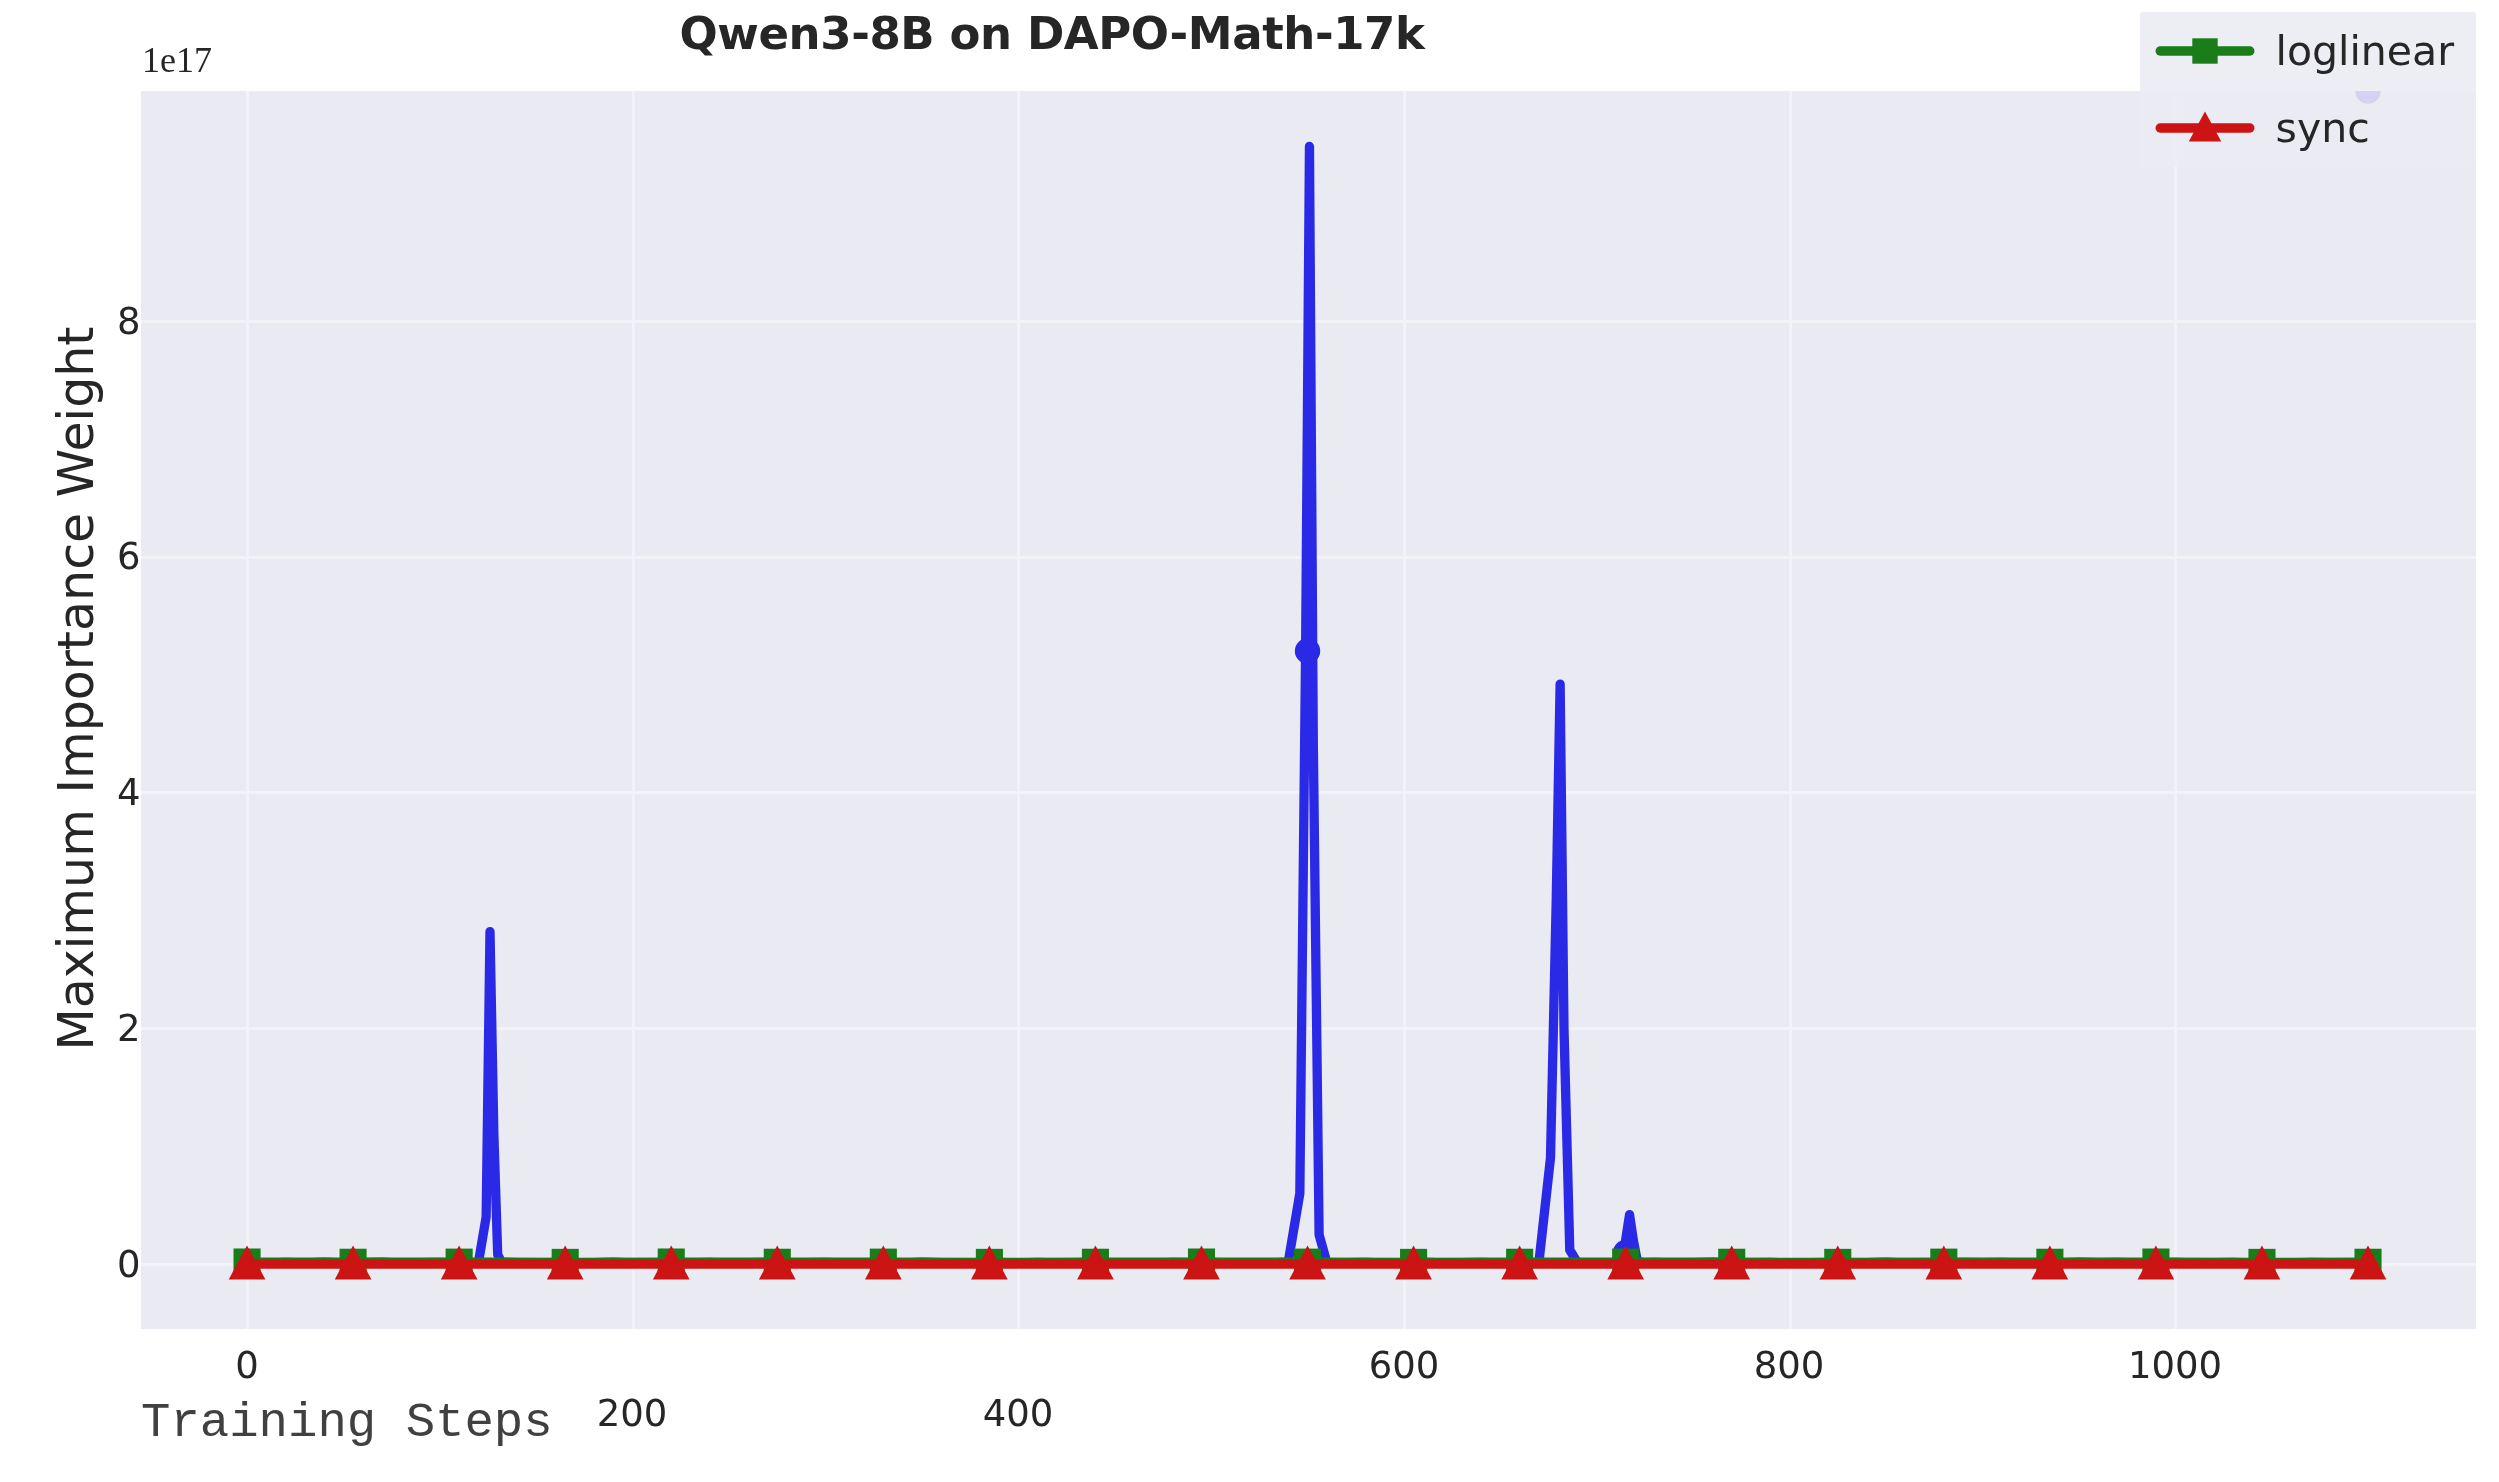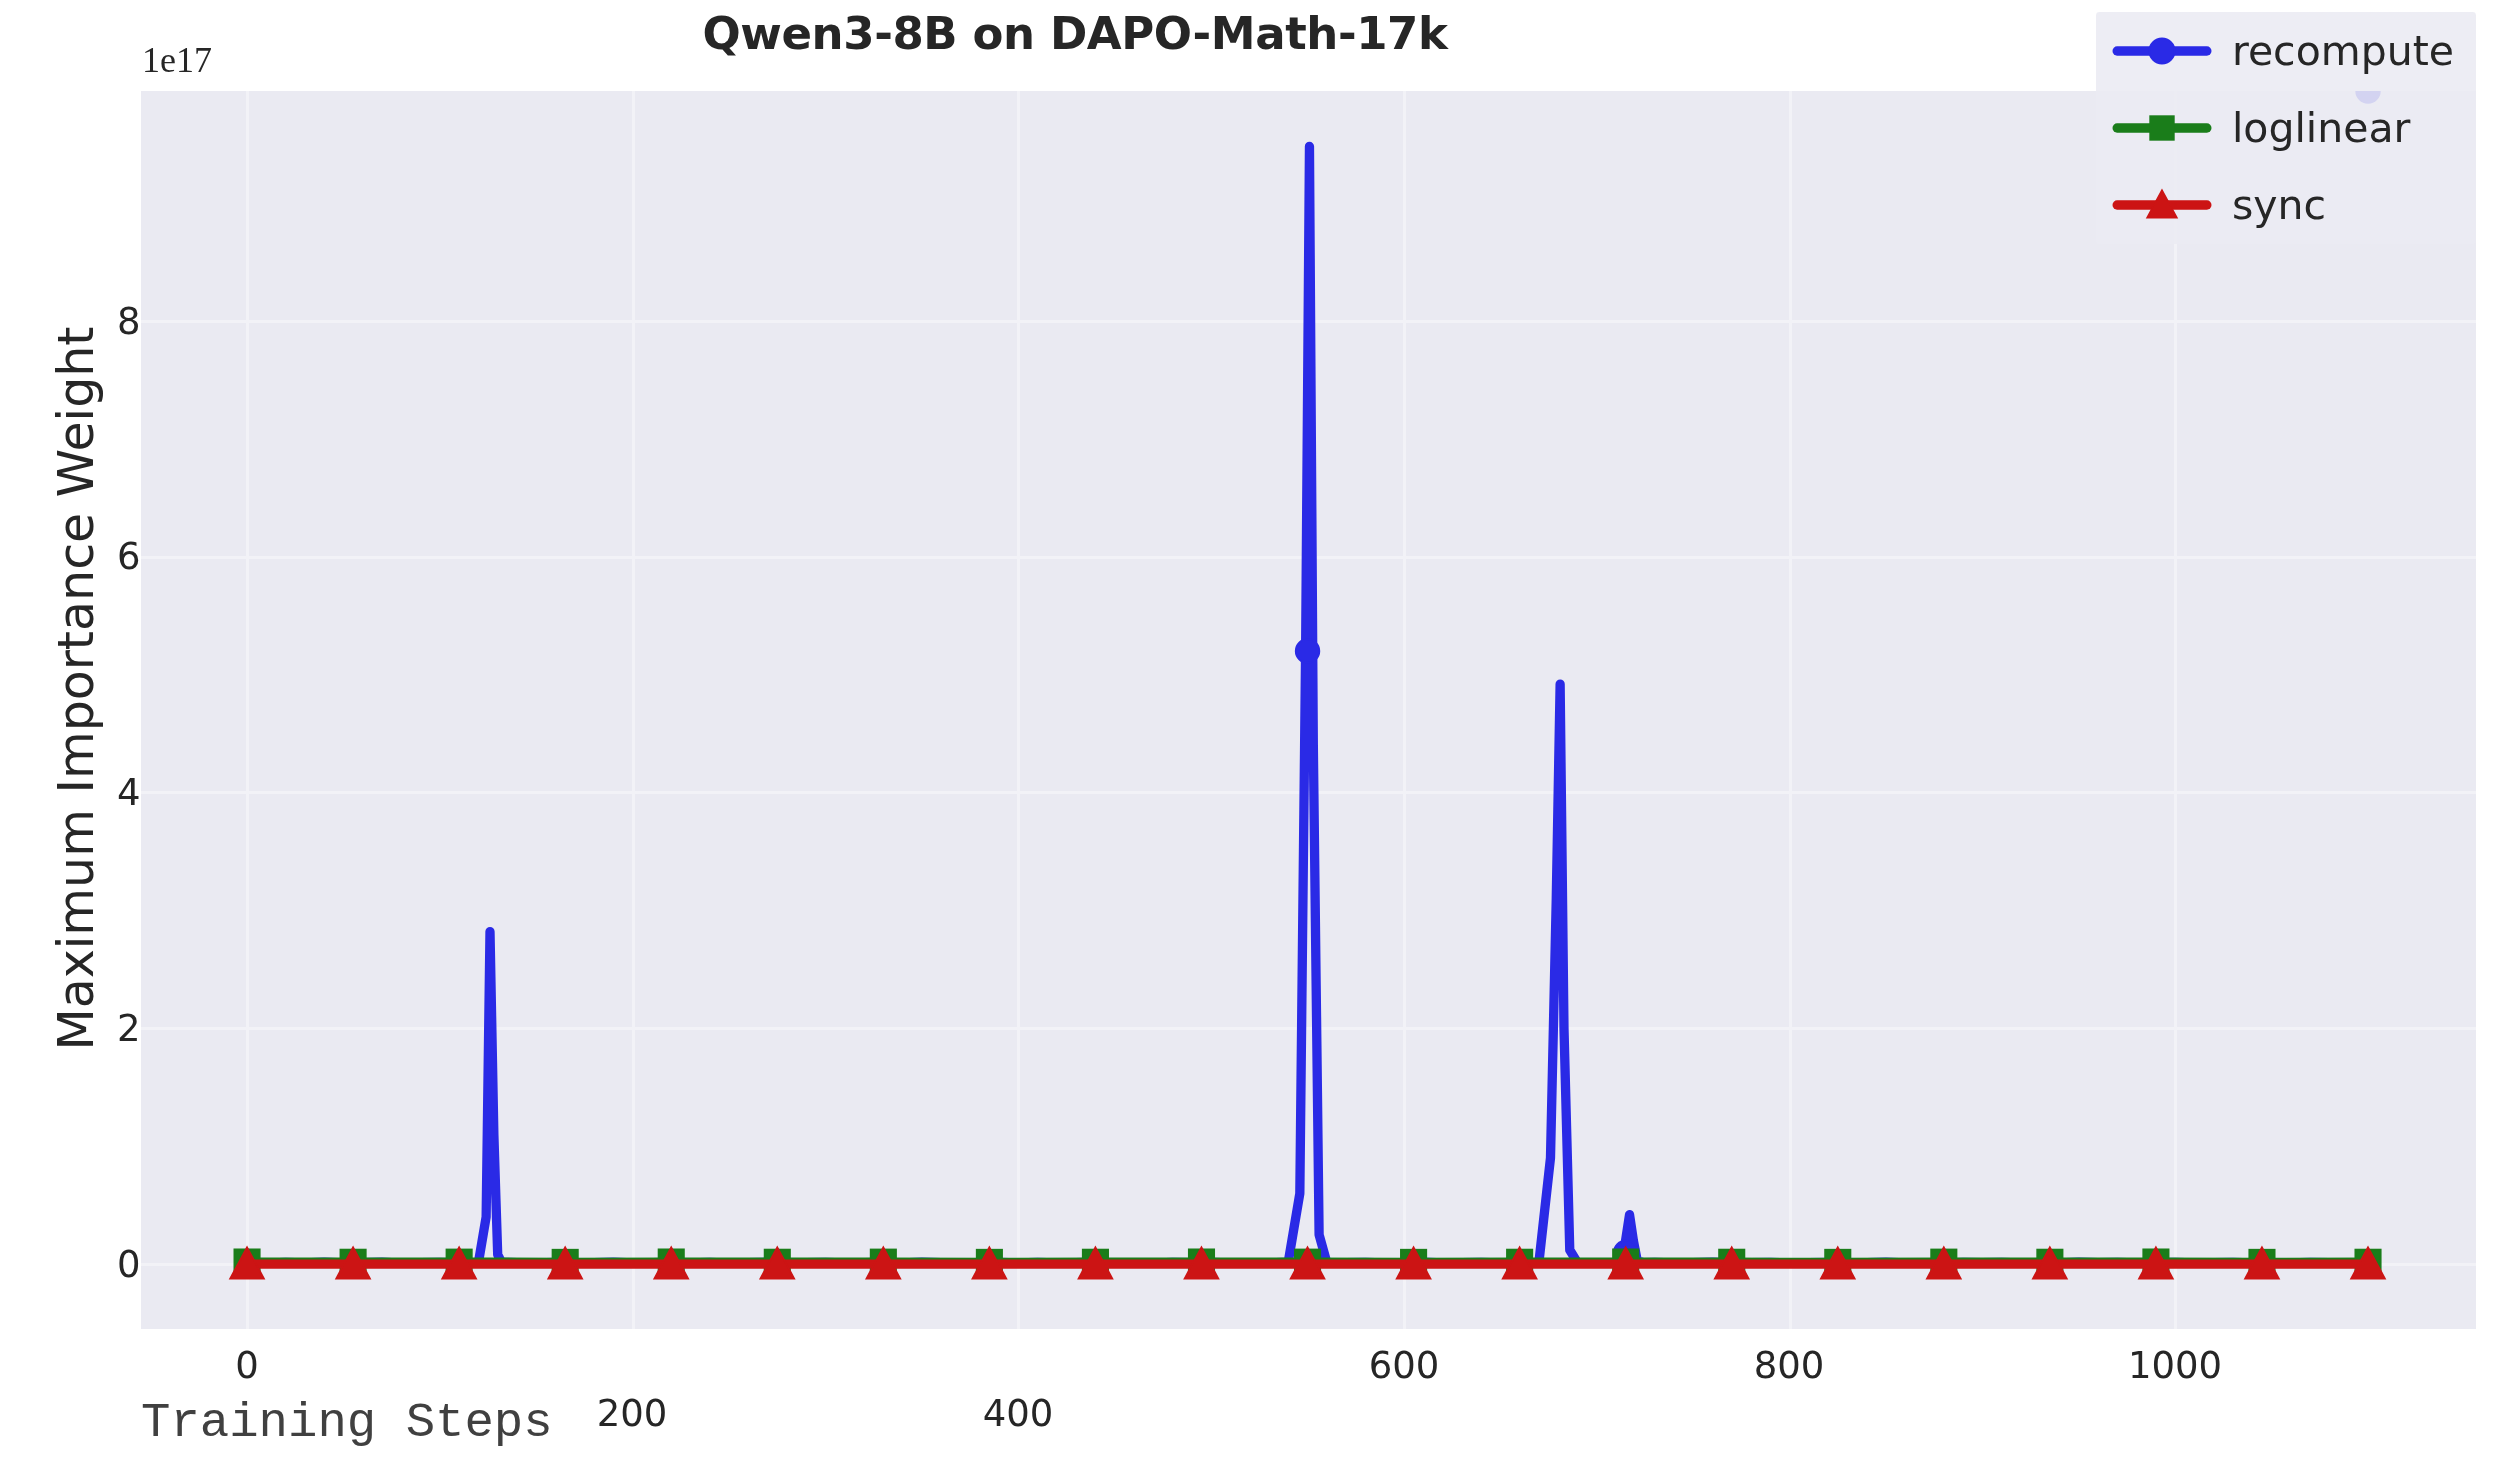--- a/index.html
+++ b/index.html
@@ -10,21 +10,20 @@
   }
   #figure{position:relative;width:2500px;height:1482px;background:#ffffff;}
 
   
   #chart-title{
     position:absolute;left:0;top:6.8px;width:2104px;
     text-align:center;
     font-family:"DejaVu Sans", sans-serif;
     font-size:45px;font-weight:bold;color:#262626;
     letter-spacing:-0.4px;
-    padding-left:23px;
   }
 
   
   #ylabel{
     position:absolute;
     left:-516px;top:660px;
     width:1185px;text-align:center;
     transform:rotate(-90deg);
     transform-origin:center center;
     font-size:49px;color:#262626;
@@ -208,27 +207,20 @@
       <div class="ytick" style="top: 1264px;">0</div>
       <div class="ytick" style="top: 1028px;">2</div>
       <div class="ytick" style="top: 792px;">4</div>
       <div class="ytick" style="top: 556px;">6</div>
       <div class="ytick" style="top: 321px;">8</div>
     </div>
 
   <div id="legend">
       <div class="legend-row">
         <svg class="legend-swatch" viewBox="0 0 118 52">
-          <line x1="6" y1="26" x2="112" y2="26" stroke="#2a2ae6" stroke-width="11" stroke-linecap="round"></line>
-          <circle cx="59" cy="26" r="15" fill="#2a2ae6" stroke="#2a2ae6" stroke-width="2"></circle>
-        </svg>
-        <span class="legend-label">recompute</span>
-      </div>
-      <div class="legend-row">
-        <svg class="legend-swatch" viewBox="0 0 118 52">
           <line x1="6" y1="26" x2="112" y2="26" stroke="#1a7d1a" stroke-width="11" stroke-linecap="round"></line>
           <rect x="45" y="12" width="28" height="28" fill="#1a7d1a" stroke="#1a7d1a" stroke-width="2"></rect>
         </svg>
         <span class="legend-label">loglinear</span>
       </div>
       <div class="legend-row">
         <svg class="legend-swatch" viewBox="0 0 118 52">
           <line x1="6" y1="26" x2="112" y2="26" stroke="#cc1414" stroke-width="11" stroke-linecap="round"></line>
           <polygon points="59,8.5 41.5,40.875 76.5,40.875" fill="#cc1414" stroke="#cc1414" stroke-width="2"></polygon>
         </svg>

